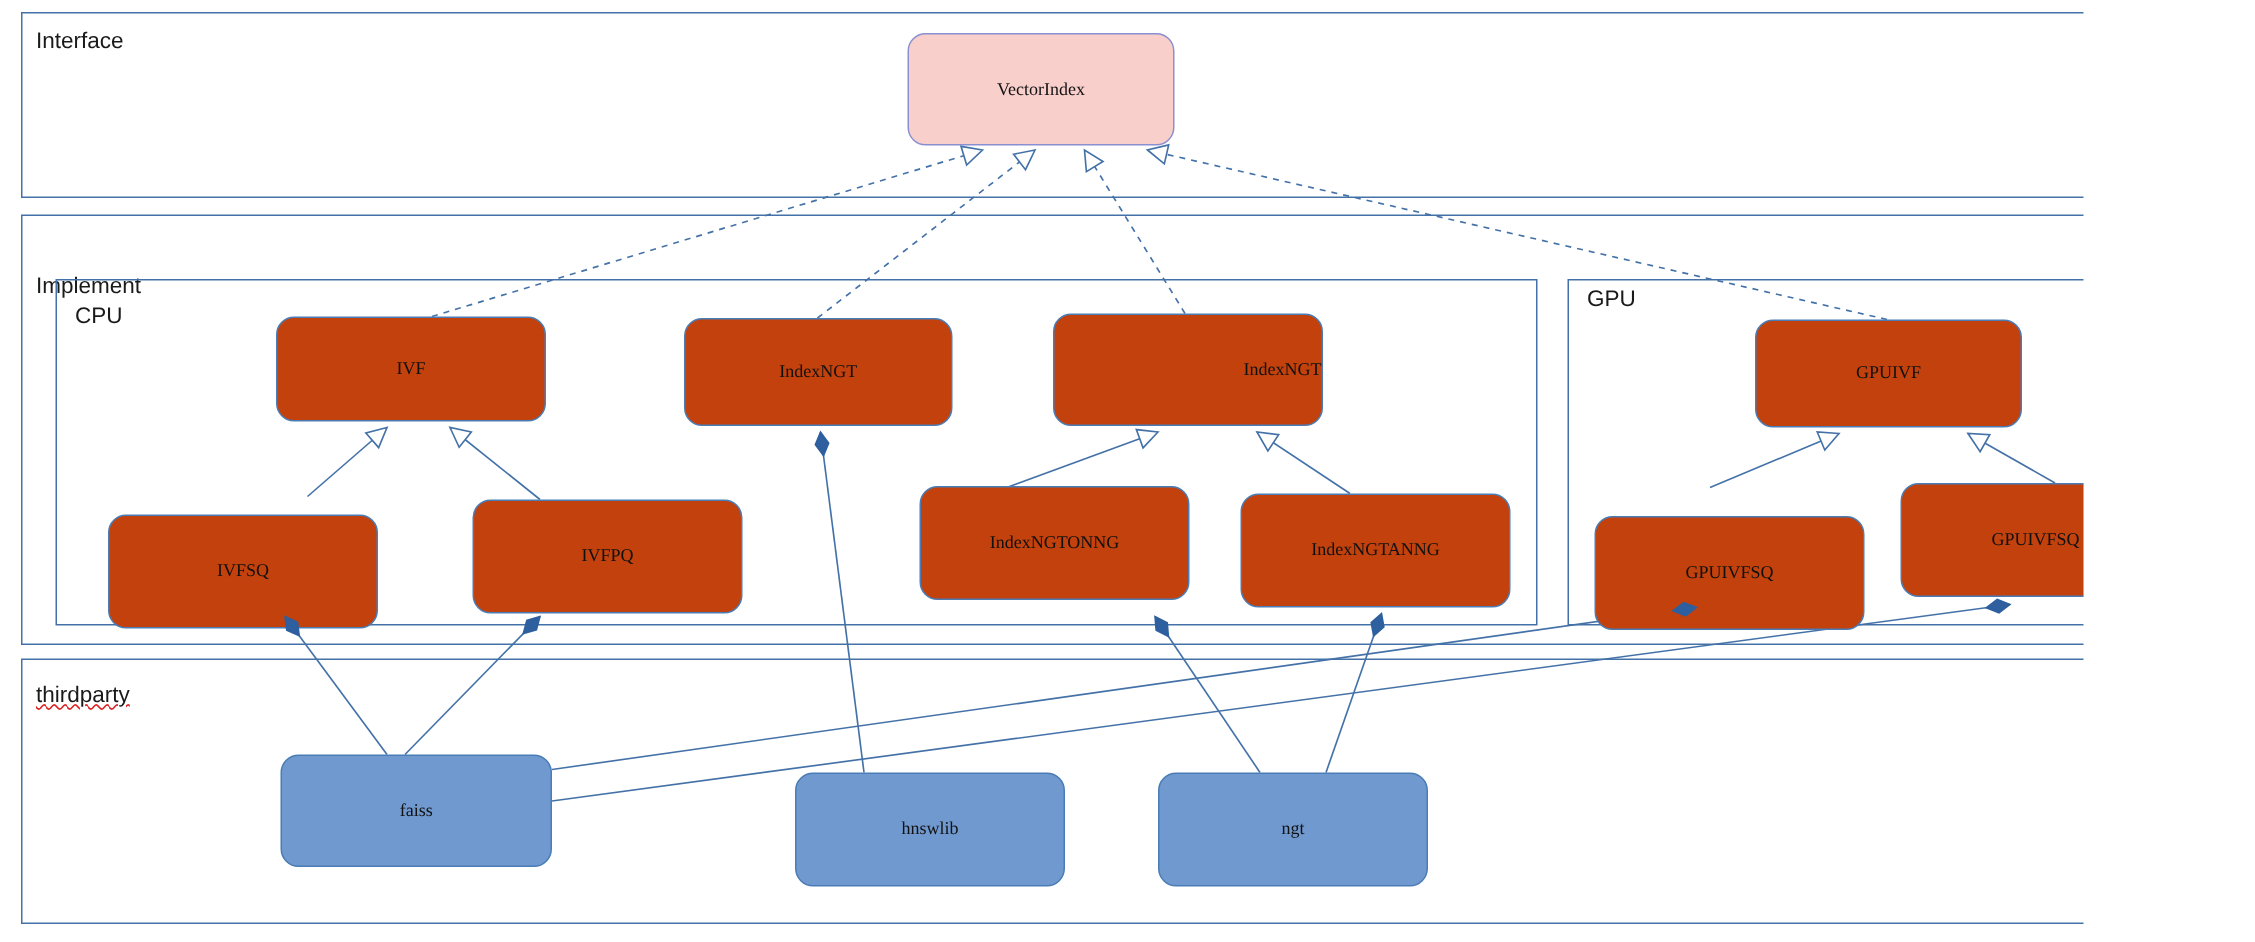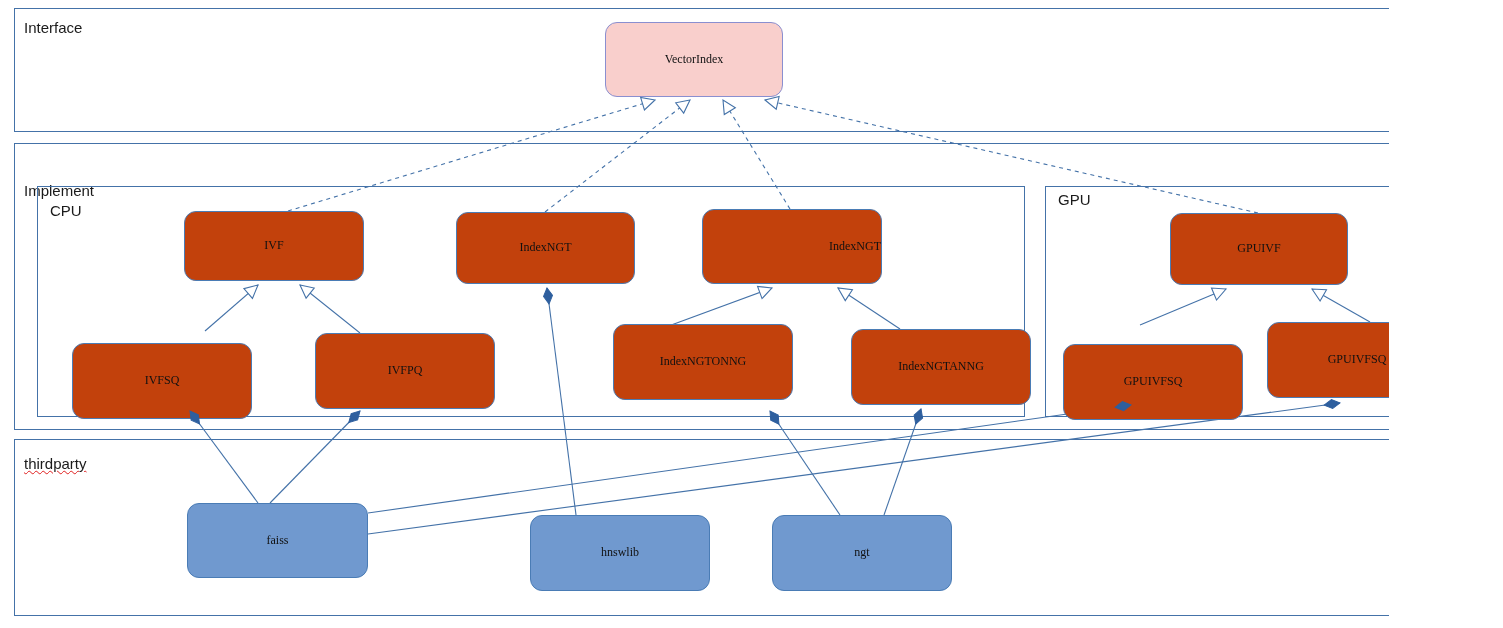--- a/index.html
+++ b/index.html
@@ -128,21 +128,21 @@
       </div>
       <div class="node impl" style="left: 72px; top: 343px; width: 180px; height: 76px;">
         <span>IVFSQ</span>
       </div>
       <div class="node impl" style="left: 291px; top: 333px; width: 180px; height: 76px; margin-left: 24px;">
         <span>IVFPQ</span>
       </div>
       <div class="node impl" style="left: 613px; top: 324px; width: 180px; height: 76px;">
         <span>IndexNGTONNG</span>
       </div>
-      <div class="node impl" style="left: 827px; top: 329px; width: 180px; height: 76px; margin-left: 24px;">
+      <div class="node impl" style="left: 827px; top: 329px; width: 180px; height: 76px;">
         <span>IndexNGTANNG</span>
       </div>
       <div class="node impl" style="left: 1170px; top: 213px; width: 178px; height: 72px;">
         <span>GPUIVF</span>
       </div>
       <div class="node impl" style="left: 1063px; top: 344px; width: 180px; height: 76px;">
         <span>GPUIVFSQ</span>
       </div>
       <div class="node impl" style="left: 1267px; top: 322px; width: 180px; height: 76px;">
         <span>GPUIVFSQ</span>

